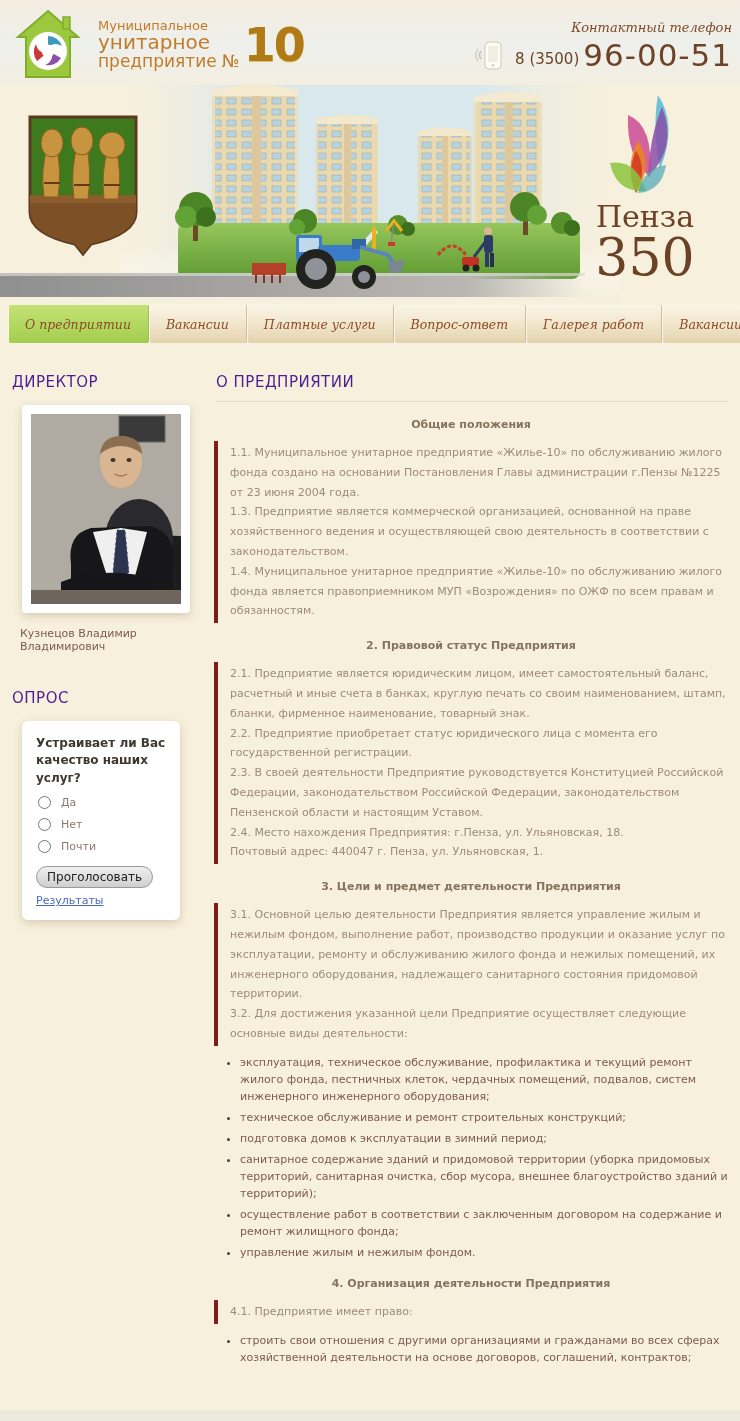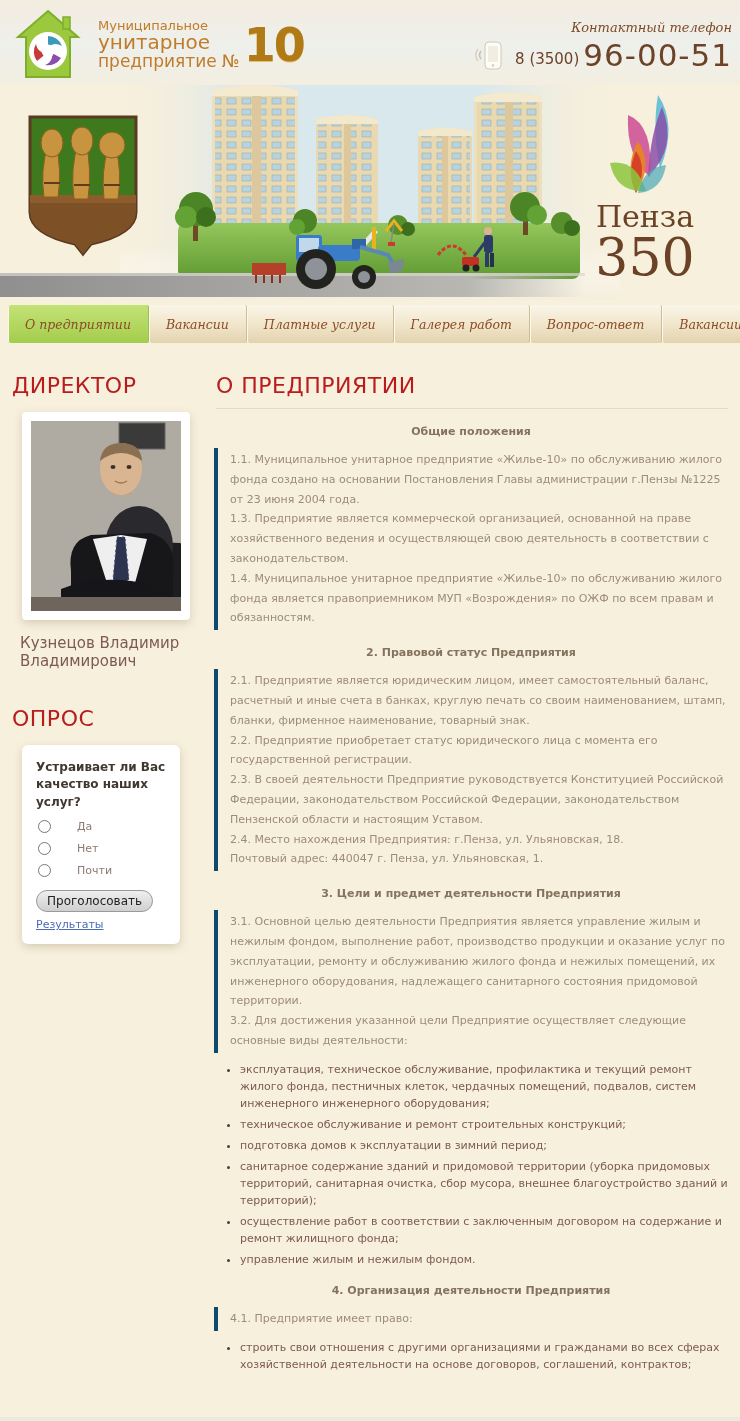--- a/index.html
+++ b/index.html
@@ -33,40 +33,40 @@
     background:linear-gradient(180deg,#faf5e8 0%,#f0e5c9 55%,#e3d2ae 100%);
     border-right:1px solid #cfbd98;box-shadow:inset 1px 0 0 #fbf7ec;
     font-family:"DejaVu Serif","Liberation Serif",serif;font-style:italic;
     font-size:12.5px;color:#8c4a28;cursor:pointer;border-radius:2px;}
   .nav-item.active{background:linear-gradient(180deg,#c3e277 0%,#b2d75f 55%,#a3cc4c 100%);border-right-color:#9dbf52;}
 
   
   .main{display:flex;padding:18px 10px 30px 10px;}
   .sidebar{width:200px;flex:0 0 200px;}
   .content{flex:1;padding:0 2px 0 4px;min-width:0;}
-  h2.side-title,h1.page-title{font-weight:normal;color:#b91c1c;margin:12px 0 14px 2px;font-size:22px;letter-spacing:0.5px;}
+  h2.side-title,h1.page-title{font-weight:normal;color:#4c1d95;margin:12px 0 14px 2px;font-size:15px;letter-spacing:0.5px;}
   h1.page-title{margin-top:12px;border-bottom:1px solid #e6dcc2;padding-bottom:10px;}
 
   .photo-card{background:#fff;border-radius:4px;padding:9px;width:150px;margin:8px 0 0 12px;
     box-shadow:0 3px 8px rgba(120,100,60,.25);}
   .photo-card svg{display:block;}
-  .director-name{font-size:15px;color:#7d5a52;margin:14px 0 0 10px;}
+  .director-name{font-size:11px;color:#7d5a52;margin:14px 0 0 10px;}
 
   .poll-card{background:#fff;border-radius:6px;padding:14px 14px 12px 14px;width:130px;margin:10px 0 0 12px;
     box-shadow:0 3px 8px rgba(120,100,60,.25);}
   .poll-q{font-size:12px;font-weight:bold;color:#3f382e;line-height:1.45;margin-bottom:8px;}
   .poll-opt{display:flex;align-items:center;margin:9px 0;}
   .poll-opt input{margin:0 0 0 2px;}
-  .poll-opt label{font-size:11px;color:#8d7a70;margin-left:26px;text-align:center;}
+  .poll-opt label{font-size:11px;color:#8d7a70;margin-left:10px;text-align:center;}
   .vote-btn{font-size:12px;color:#222;background:linear-gradient(180deg,#efefef,#cfcfcf);
     border:1px solid #9a9a9a;border-radius:11px;padding:3px 10px;margin-top:4px;cursor:pointer;font-family:inherit;}
   .results-link{display:inline-block;font-size:11px;color:#4a6ab8;text-decoration:underline;margin-top:6px;cursor:pointer;}
 
   .sec-head{text-align:center;font-size:11px;font-weight:bold;color:#85735f;margin:16px 0 10px 0;}
-  .para-block{border-left:4px solid #0c4a6e;padding:2px 0 2px 12px;margin:0 0 4px 0;}
+  .para-block{border-left:4px solid #7f1d1d;padding:2px 0 2px 12px;margin:0 0 4px 0;}
   .para-block p{margin:0;font-size:11px;line-height:1.8;color:#9d8c78;}
   ul.bullets{margin:8px 0 14px 0;padding-left:26px;}
   ul.bullets li{font-size:11px;line-height:1.55;color:#7d5b52;margin:4px 0;}
   ul.bullets li::marker{color:#4a4038;}
 </style>
 </head>
 <body>
 
 <div class="page">
 
@@ -267,22 +267,22 @@
         <text x="645" y="142" text-anchor="middle" font-family="DejaVu Serif, Liberation Serif, serif" font-size="30" fill="#6b4226">Пенза</text>
         <text x="645" y="190" text-anchor="middle" font-family="DejaVu Serif, Liberation Serif, serif" font-size="52" fill="#6b4226">350</text>
       </g>
     </svg>
   </div>
 
   <div class="nav">
     <div class="nav-item active">О предприятии</div>
     <div class="nav-item">Вакансии</div>
     <div class="nav-item">Платные услуги</div>
+    <div class="nav-item">Вопрос-ответ</div>
     <div class="nav-item">Галерея работ</div>
-    <div class="nav-item">Вопрос-ответ</div>
     <div class="nav-item">Вакансии</div>
 
   </div>
 
   <div class="main">
 
     <div class="sidebar">
       <h2 class="side-title">ДИРЕКТОР</h2>
       <div class="photo-card">
         <svg width="150" height="190" viewBox="0 0 150 190">

